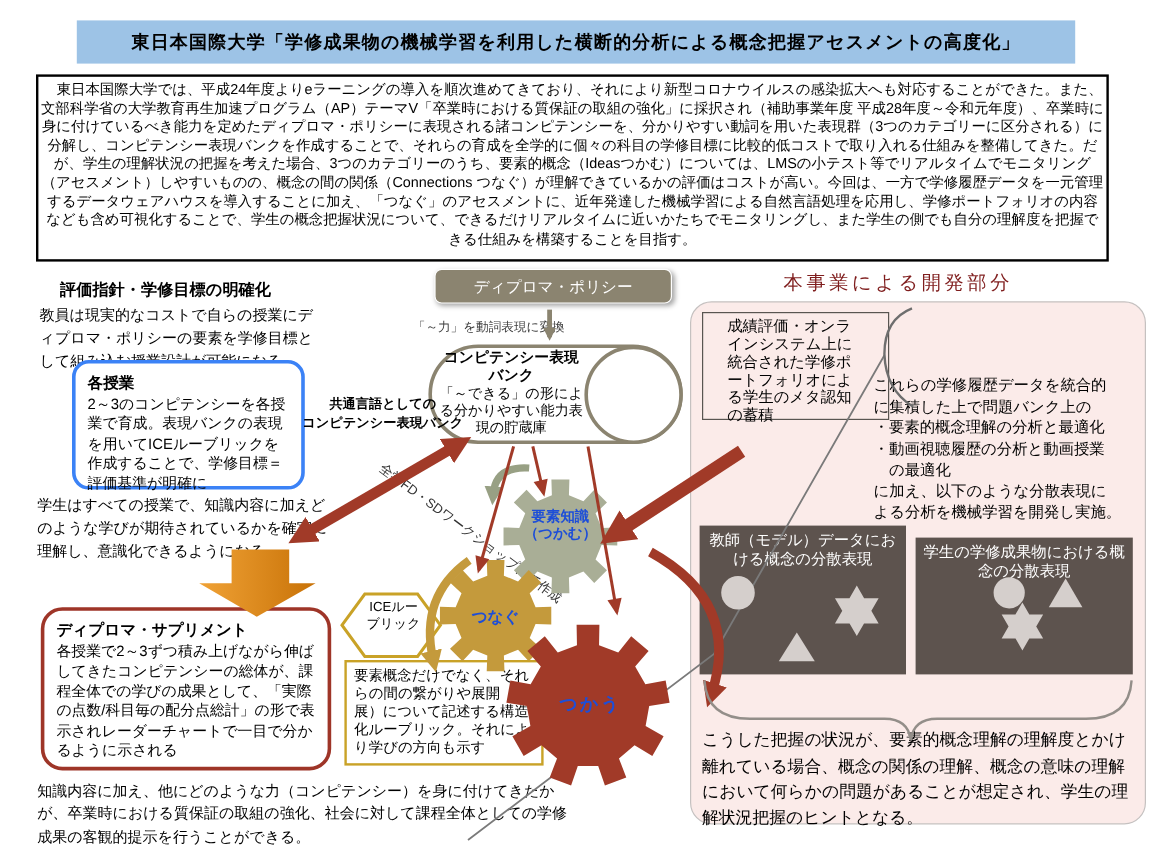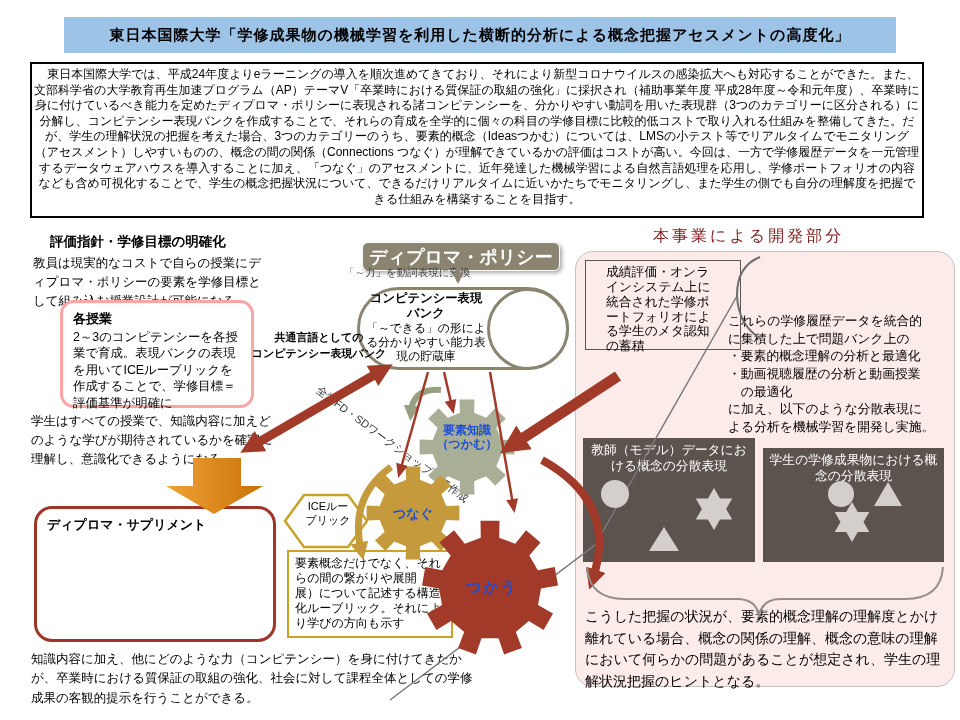--- a/index.html
+++ b/index.html
@@ -9,28 +9,28 @@
   .titlebar{left:64px;top:17px;width:832px;height:36px;background:#9DC3E6;
             display:flex;align-items:center;justify-content:center;
             font-size:15px;font-weight:bold;letter-spacing:1px;z-index:2;}
   .abstract{left:30px;top:62px;width:886px;height:146px;border:2.5px solid #000;
             padding:3px 2px;font-size:12px;line-height:15.6px;text-align:center;z-index:2;}
   .h-left{left:50px;top:233px;width:250px;font-size:13.5px;font-weight:bold;z-index:2;}
   .note{font-size:12.5px;line-height:1.5;z-index:2;}
   .teacher-note{left:33px;top:254px;width:240px;}
   .student-note{left:31px;top:412px;width:245px;}
   .bottom-note{left:31px;top:650px;width:448px;line-height:1.55;}
-  .redbox{background:#fff;border:3px solid #fca5a5;border-radius:14px;padding:7px 10px;z-index:2;}
+  .redbox{background:#fff;border:3px solid #3b82f6;border-radius:14px;padding:7px 10px;z-index:2;}
   .each-class{left:60px;top:300px;width:168px;height:88px;}
   .supplement{left:34px;top:506px;width:216px;height:116px;border-color:#9E3528;border-radius:18px;}
   .redbox .bt{font-weight:bold;font-size:13px;margin-bottom:1px;}
   .redbox .bb{font-size:12.4px;line-height:1.32;}
-  .policy-box{left:362px;top:242px;width:196px;height:27px;background:#8B8470;border:1.5px solid #fff;
-              border-radius:6px;box-shadow:2px 2px 4px rgba(0,0,0,.35);color:#fff;font-weight:bold;
-              font-size:18px;display:flex;align-items:center;justify-content:center;z-index:2;}
+  .policy-box{left:362px;top:224px;width:196px;height:27px;background:#8B8470;border:1.5px solid #fff;
+              border-radius:6px;box-shadow:2px 2px 4px rgba(0,0,0,.35);color:#fff;font-weight:normal;
+              font-size:13px;display:flex;align-items:center;justify-content:center;z-index:2;}
   .verb-note{left:344px;top:266px;font-size:10.5px;color:#3d3d3d;z-index:2;}
   .pill{left:357px;top:287px;width:206px;height:77px;background:#fff;border:3.5px solid #8B8470;
         border-radius:45px;z-index:2;}
   .pill-cap{left:487px;top:288px;width:76px;height:76px;background:#fff;border:3px solid #8B8470;
             border-radius:50%;z-index:3;}
   .bank-text{left:365px;top:291px;width:122px;text-align:center;z-index:4;}
   .bank-text .bt{font-weight:bold;font-size:12.3px;line-height:1.18;}
   .bank-text .bb{font-size:11.8px;line-height:1.2;margin-top:1px;}
   .side-label{left:243px;top:330px;width:152px;text-align:center;font-weight:bold;
               font-size:11px;line-height:1.45;z-index:2;}
@@ -75,20 +75,21 @@
 
   <div class="abs redbox each-class">
     <div class="bt">各授業</div>
     <div class="bb">2～3のコンピテンシーを各授業で育成。表現バンクの表現を用いてICEルーブリックを作成することで、学修目標＝評価基準が明確に</div>
   </div>
 
   <div class="abs note student-note">学生はすべての授業で、知識内容に加えどのような学びが期待されているかを確実に理解し、意識化できるようになる。</div>
 
   <div class="abs redbox supplement">
     <div class="bt">ディプロマ・サプリメント</div>
+    <div class="bb">各授業で2～3ずつ積み上げながら伸ばしてきたコンピテンシーの総体が、課程全体での学びの成果として、「実際の点数/科目毎の配分点総計」の形で表示されレーダーチャートで一目で分かるように示される</div>
   </div>
 
   <div class="abs note bottom-note">知識内容に加え、他にどのような力（コンピテンシー）を身に付けてきたかが、卒業時における質保証の取組の強化、社会に対して課程全体としての学修成果の客観的提示を行うことができる。</div>
 
   <div class="abs policy-box">
     <span>ディプロマ・ポリシー</span>
   </div>
   <div class="abs verb-note">「～力」を動詞表現に変換</div>
 
   <div class="abs pill"></div>

